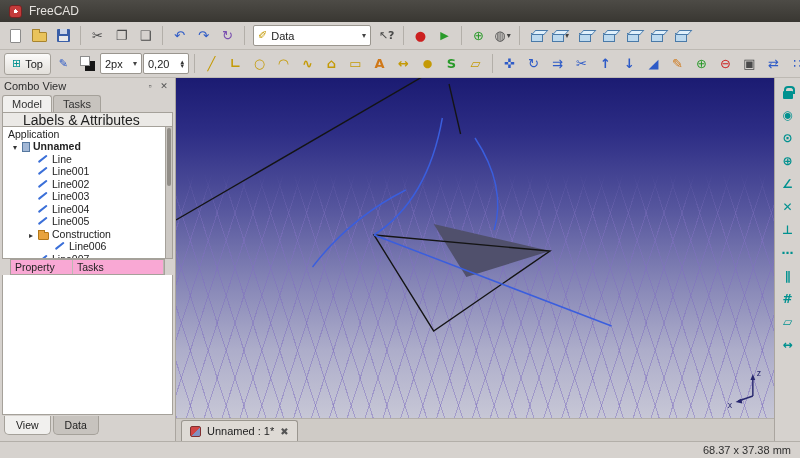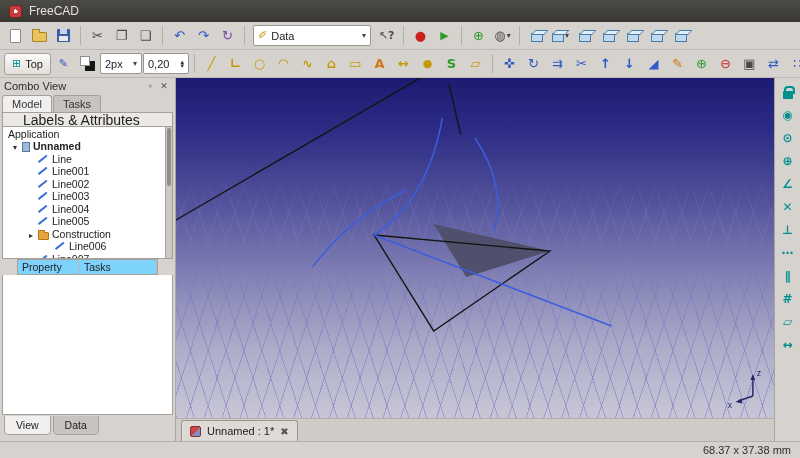--- a/index.html
+++ b/index.html
@@ -55,21 +55,21 @@
   .tree{height:132px;background:#fff;border:1px solid #a5a19a;border-top:none;margin:0 2px;overflow:hidden;position:relative}
   .trow{height:12.5px;display:flex;align-items:flex-end;gap:3px;white-space:nowrap;font-size:10.5px}
   .exp{font-size:8px;color:#333;width:8px;text-align:center}
   .ti-doc{width:8px;height:10px;background:#a3b8d6;border:1px solid #56789f;flex:0 0 auto}
   .ti-line{width:10px;height:9px;position:relative;flex:0 0 auto}
   .ti-line::after{content:"";position:absolute;left:0;bottom:2px;width:11px;height:2px;background:#3a6fd8;transform:rotate(-38deg);transform-origin:left bottom;border-radius:1px}
   .ti-fold{width:11px;height:8px;background:#e8a33d;border:1px solid #b37718;border-radius:1px;position:relative;flex:0 0 auto}
   .ti-fold::before{content:"";position:absolute;top:-3px;left:-1px;width:5px;height:2px;background:#e8a33d;border:1px solid #b37718;border-bottom:none}
   .vscroll{position:absolute;right:0;top:0;bottom:0;width:7px;background:#ccc8c3;border-left:1px solid #a5a19a}
   .vthumb{position:absolute;left:1px;right:1px;top:1px;height:58px;background:#918d87;border-radius:3px}
-  .prophdr{height:16px;display:flex;background:#7dd3fc;border:1px solid #a5a19a;margin:0 17px;font-size:10.5px}
+  .prophdr{height:16px;display:flex;background:#f9a8d4;border:1px solid #a5a19a;margin:0 10px;font-size:10.5px}
   .prophdr .pc{padding:1px 4px;border-right:1px solid #bdb9b3}
   .prophdr .pc1{width:62px}
   .proparea{flex:1;background:#fff;border:1px solid #a5a19a;border-top:none;margin:0 2px}
   .btabs{height:26px;display:flex;align-items:flex-start;padding:1px 0 0 4px;gap:2px}
   .btab{padding:3px 11px;border:1px solid #a5a19a;border-top:none;border-radius:0 0 5px 5px;background:#c7c3be;font-size:10.5px}
   .btab.active{background:#f1f0ee}
 
   .center{flex:1;display:flex;flex-direction:column;min-width:0}
   .viewport{flex:1;position:relative;overflow:hidden;background:linear-gradient(180deg,#1b1b72 0%,#2d2d85 16%,#55559d 38%,#8585b6 60%,#adadca 80%,#c7c7d6 100%)}
   .grid{position:absolute;left:0;right:0;top:95px;bottom:0;

